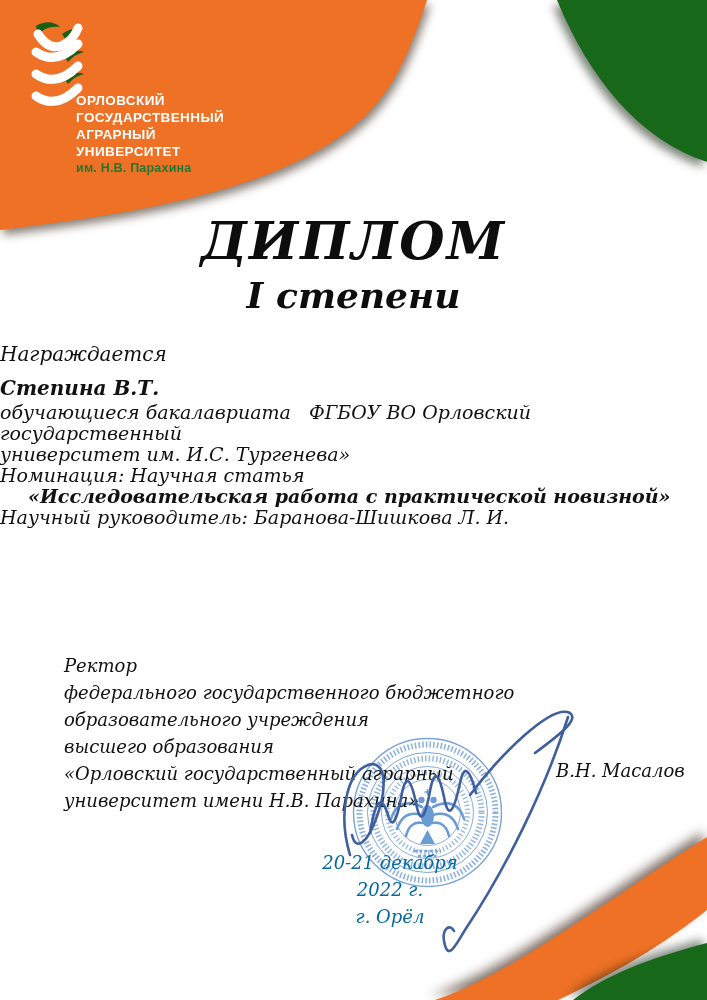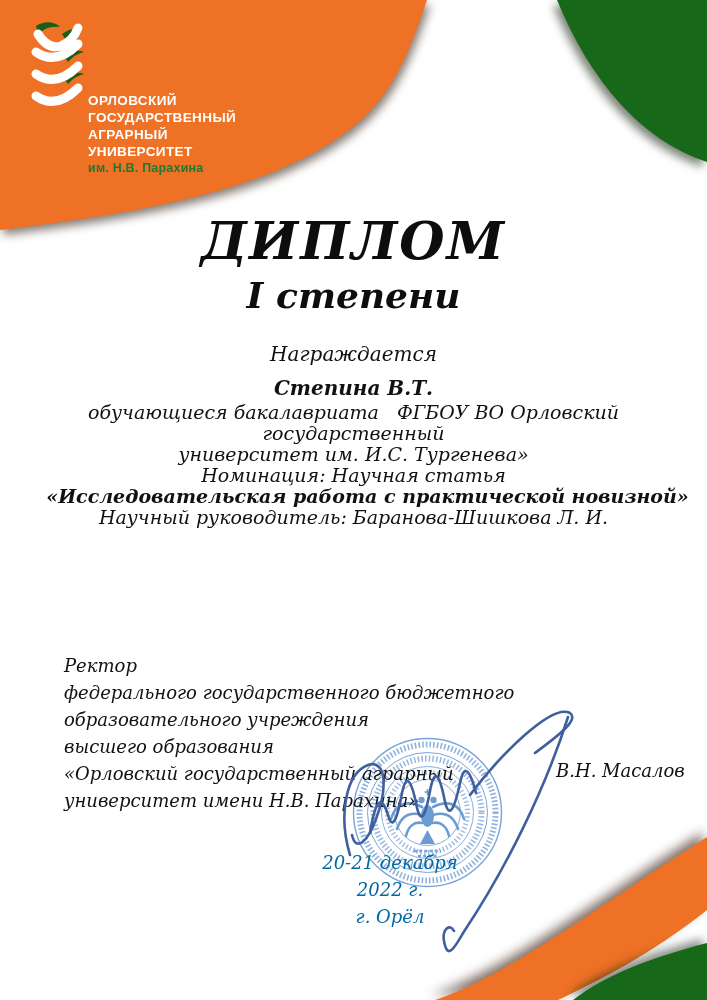--- a/index.html
+++ b/index.html
@@ -7,42 +7,42 @@
     position:relative; width:707px; height:1000px; margin:0 auto;
     background:#ffffff; overflow:hidden;
     font-family:"DejaVu Serif", serif;
   }
   svg { display:block; }
   .decor { position:absolute; left:0; top:0; z-index:1; }
 
   
   .logo-icon { position:absolute; left:28px; top:20px; z-index:2; }
   .logo-text {
-    position:absolute; left:88px; top:92px; z-index:2;
+    position:absolute; left:76px; top:92px; z-index:2;
     font-family:"Liberation Sans", sans-serif; font-weight:bold;
     font-size:13.5px; line-height:17px; color:#ffffff; letter-spacing:.4px;
   }
   .logo-text .sub { color:#1e7a33; font-size:12.5px; letter-spacing:.2px; }
 
   
   .title {
     position:absolute; left:0; right:0; top:212px; z-index:2;
     text-align:center; font-style:italic; font-weight:bold;
     font-size:52px; line-height:58px; color:#0d0d0d; letter-spacing:2px;
   }
   .degree {
     position:absolute; left:0; right:0; top:274px; z-index:2;
     text-align:center; font-style:italic; font-weight:bold;
     font-size:36px; line-height:42px; color:#0d0d0d;
   }
 
   
   .award {
     position:absolute; left:0; right:0; top:344px; z-index:2;
-    text-align:center; font-style:italic; color:#111;
+    text-align:left; font-style:italic; color:#111;
     font-size:19px; line-height:21px;
   }
   .award .label { font-size:20px; margin-bottom:13px; }
   .award .recipient { font-weight:bold; font-size:20px; margin-bottom:3px; }
   .award .line { margin:0; }
   .award .line.bold { font-weight:bold;padding-left:28px; }
 
   
   .rector {
     position:absolute; left:64px; top:652px; z-index:3;

